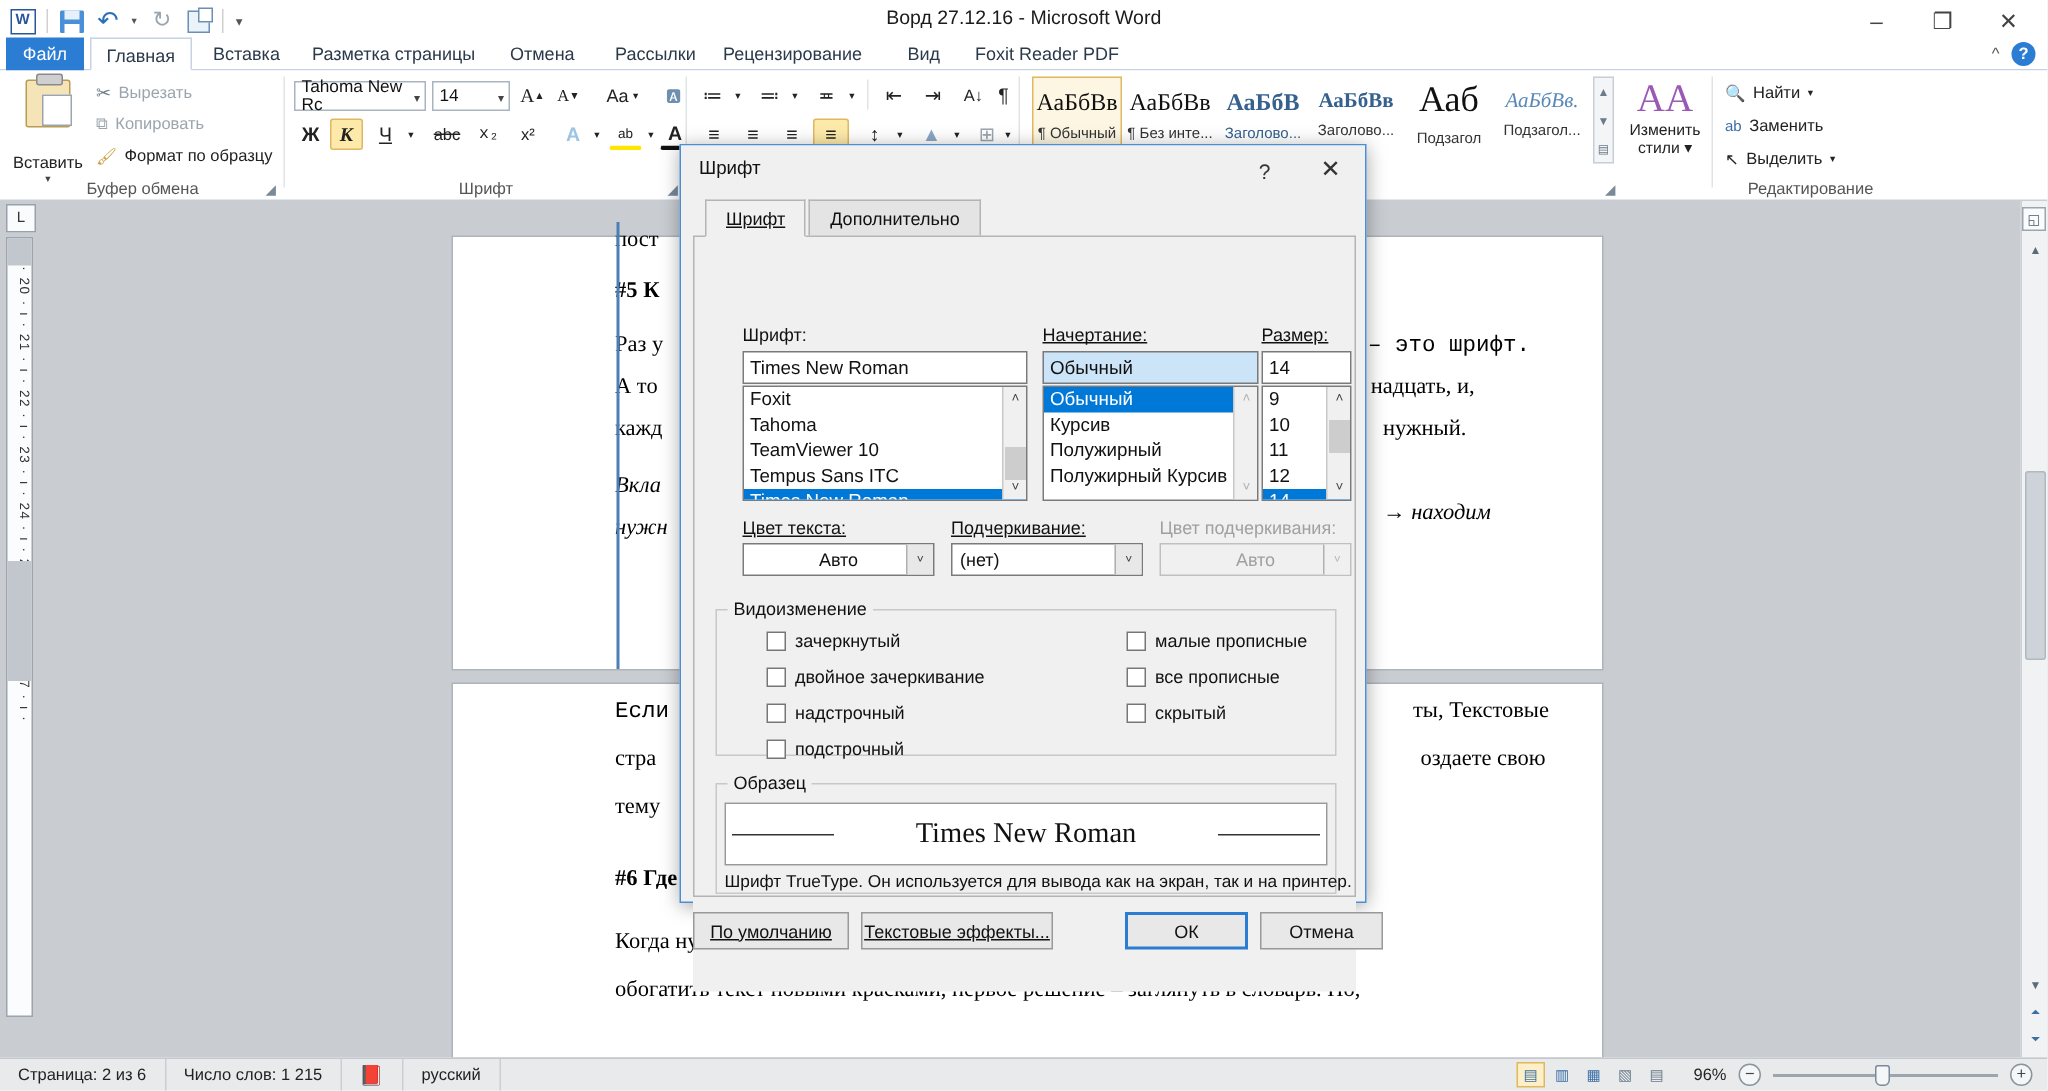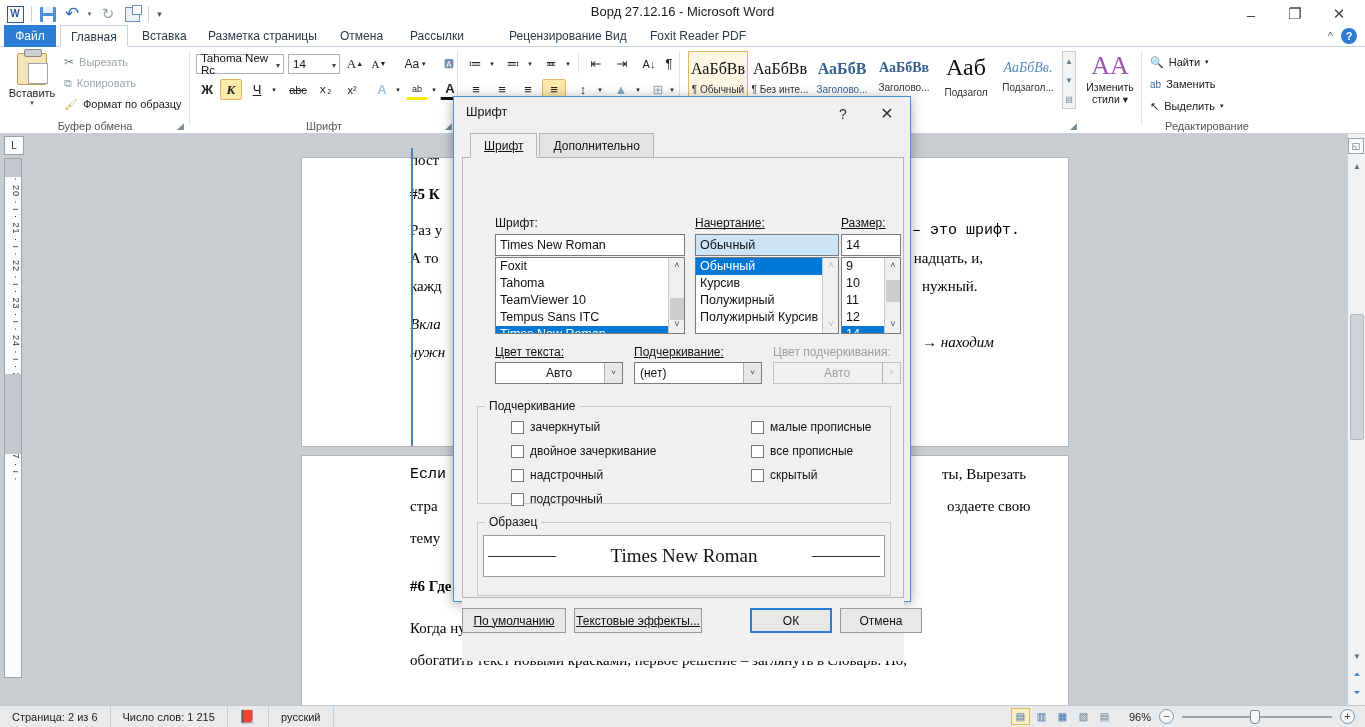--- a/index.html
+++ b/index.html
@@ -66,21 +66,21 @@
     font-size: 11px; color: #555;
   }
   .grp-div { position: absolute; top: 4px; width: 1px; height: 74px; background: #e0e4e8; }
   .dlg-launch { position:absolute; bottom:3px; right:3px; width:10px;height:10px;color:#7a8a99;font-size:9px; cursor:pointer;}
 
   
   .paste-btn { position:absolute; left:8px; top:4px; width:48px; height:62px; text-align:center; cursor:pointer; }
   .paste-ico { width:30px;height:32px; margin:2px auto 0; background:#f5e4b8; border:1.5px solid #b99b54; border-radius:2px; position:relative;}
   .paste-ico:before{content:"";position:absolute;left:6px;top:-5px;width:16px;height:6px;background:#cfcfcf;border:1.2px solid #8a8a8a;border-radius:2px;}
   .paste-ico:after{content:"";position:absolute;left:10px;top:9px;width:18px;height:19px;background:#fff;border:1.2px solid #9aa5ad;}
-  .paste-txt { font-size:11px; color:#222; margin-top:2px; }
+  .paste-txt { font-size:11px; color:#222; margin-top:18px; }
   .small-cmd { position:absolute; display:flex; align-items:center; gap:5px; font-size:11px; color:#9aa5ad; cursor:pointer; height:18px;}
   .small-cmd.on { color:#222; }
   .scissors { font-size:12px; color:#6b7b8a;}
 
   
   .combo {
     position:absolute; border:1px solid #a9b4bf; background:#fff; height:20px;
     display:flex; align-items:center; font-size:11.5px; color:#111; padding-left:4px; cursor:pointer;
   }
   .combo .cap { position:absolute; right:3px; top:6px; font-size:8px; color:#444; }
@@ -235,21 +235,21 @@
     </div>
   </div>
 
   <div class="tabstrip">
     <div class="tab file" style="left:4px;width:52px">Файл</div>
     <div class="tab active" style="left:60px;width:68px">Главная</div>
     <div class="tab" style="left:132px">Вставка</div>
     <div class="tab" style="left:198px">Разметка страницы</div>
     <div class="tab" style="left:330px">Отмена</div>
     <div class="tab" style="left:400px">Рассылки</div>
-    <div class="tab" style="left:499px">Рецензирование</div>
+    <div class="tab" style="left:472px">Рецензирование</div>
     <div class="tab" style="left:595px">Вид</div>
     <div class="tab" style="left:640px">Foxit Reader PDF</div>
   </div>
   <div class="help-right">
     <span class="chev-up">^</span>
     <span class="qmark">?</span>
   </div>
 
   <div class="ribbon">
 
@@ -493,21 +493,21 @@
       <div class="doctext" style="position:absolute; left:600px; top:92px;">и надцать,  и,</div>
       <div class="doctext" style="position:absolute; left:620px; top:120px;">нужный.</div>
       <div class="doctext doc-i" style="position:absolute; left:620px; top:176px;">→  находим</div>
 
       <div class="sel-bar" style="left:109px; top:-10px; height:298px;"></div>
       <div class="sel-bar" style="left:605px; top:-10px; height:298px;"></div>
     </div>
 
     <div class="page" style="left:302px; top:322px; width:766px; height:249px;">
       <div class="doctext" style="position:absolute; left:108px; top:10px;font-family:Liberation Mono, monospace;">Если</div>
-      <div class="doctext" style="position:absolute; left:640px; top:10px;">ты, Вырезать</div>
+      <div class="doctext" style="position:absolute; left:640px; top:10px;">ты, Текстовые</div>
       <div class="doctext" style="position:absolute; left:108px; top:42px;">стра</div>
       <div class="doctext" style="position:absolute; left:645px; top:42px;">оздаете свою</div>
       <div class="doctext" style="position:absolute; left:108px; top:74px;">тему</div>
       <div class="doctext doc-h" style="position:absolute; left:108px; top:122px;">#6 Где искать синонимы</div>
       <div class="doctext" style="position:absolute; left:108px; top:164px; width:610px; text-align:justify;">Когда  нужно  перефразировать  предложение,  избежать  тавтологий  или</div>
       <div class="doctext" style="position:absolute; left:108px; top:196px; width:618px; text-align:justify;">обогатить текст новыми красками, первое решение – заглянуть в словарь. Но,</div>
     </div>
 
     <div class="vscroll">
       <div class="vs-sq" style="top:4px;">◱</div>
@@ -587,21 +587,21 @@
           <span>(нет)</span>
           <span class="arw">˅</span>
         </div>
         <div class="dlabel dis" style="left:310px; top:187px;">Цвет подчеркивания:</div>
         <div class="dcombo dis" style="left:310px; top:204px; width:128px;">
           <span>Авто</span>
           <span class="arw">˅</span>
         </div>
 
         <div class="gbox" style="left:14px; top:248px; width:414px; height:98px;"></div>
-        <div class="gbox-t" style="left:22px; top:241px;">Подчеркивание</div>
+        <div class="gbox-t" style="left:22px; top:241px;">Видоизменение</div>
 
         <div class="chk" style="left:48px; top:262px;">
           <span class="bx"></span>
           <span>зачеркнутый</span>
         </div>
         <div class="chk" style="left:48px; top:286px;">
           <span class="bx"></span>
           <span>двойное зачеркивание</span>
         </div>
         <div class="chk" style="left:48px; top:310px;">
@@ -626,20 +626,21 @@
           <span>скрытый</span>
         </div>
 
         <div class="gbox" style="left:14px; top:364px; width:414px; height:74px;"></div>
         <div class="gbox-t" style="left:22px; top:357px;">Образец</div>
         <div class="preview" style="left:20px; top:377px; width:402px; height:42px;">
           <span class="prev-line" style="left:4px; width:68px;"></span>
           <span class="prev-txt">Times New Roman</span>
           <span class="prev-line" style="right:4px; width:68px;"></span>
         </div>
+        <div class="dnote" style="left:20px; top:424px;">Шрифт TrueType. Он используется для вывода как на экран, так и на принтер.</div>
       </div>
 
       <div class="dbtn" style="left:0px; top:475px; width:104px;">
           <span class="u">По умолчанию</span>
         </div>
       <div class="dbtn" style="left:112px; top:475px; width:128px;">
           <span class="u">Текстовые эффекты...</span>
         </div>
       <div class="dbtn def" style="left:288px; top:475px; width:82px;">
           <span>ОК</span>

